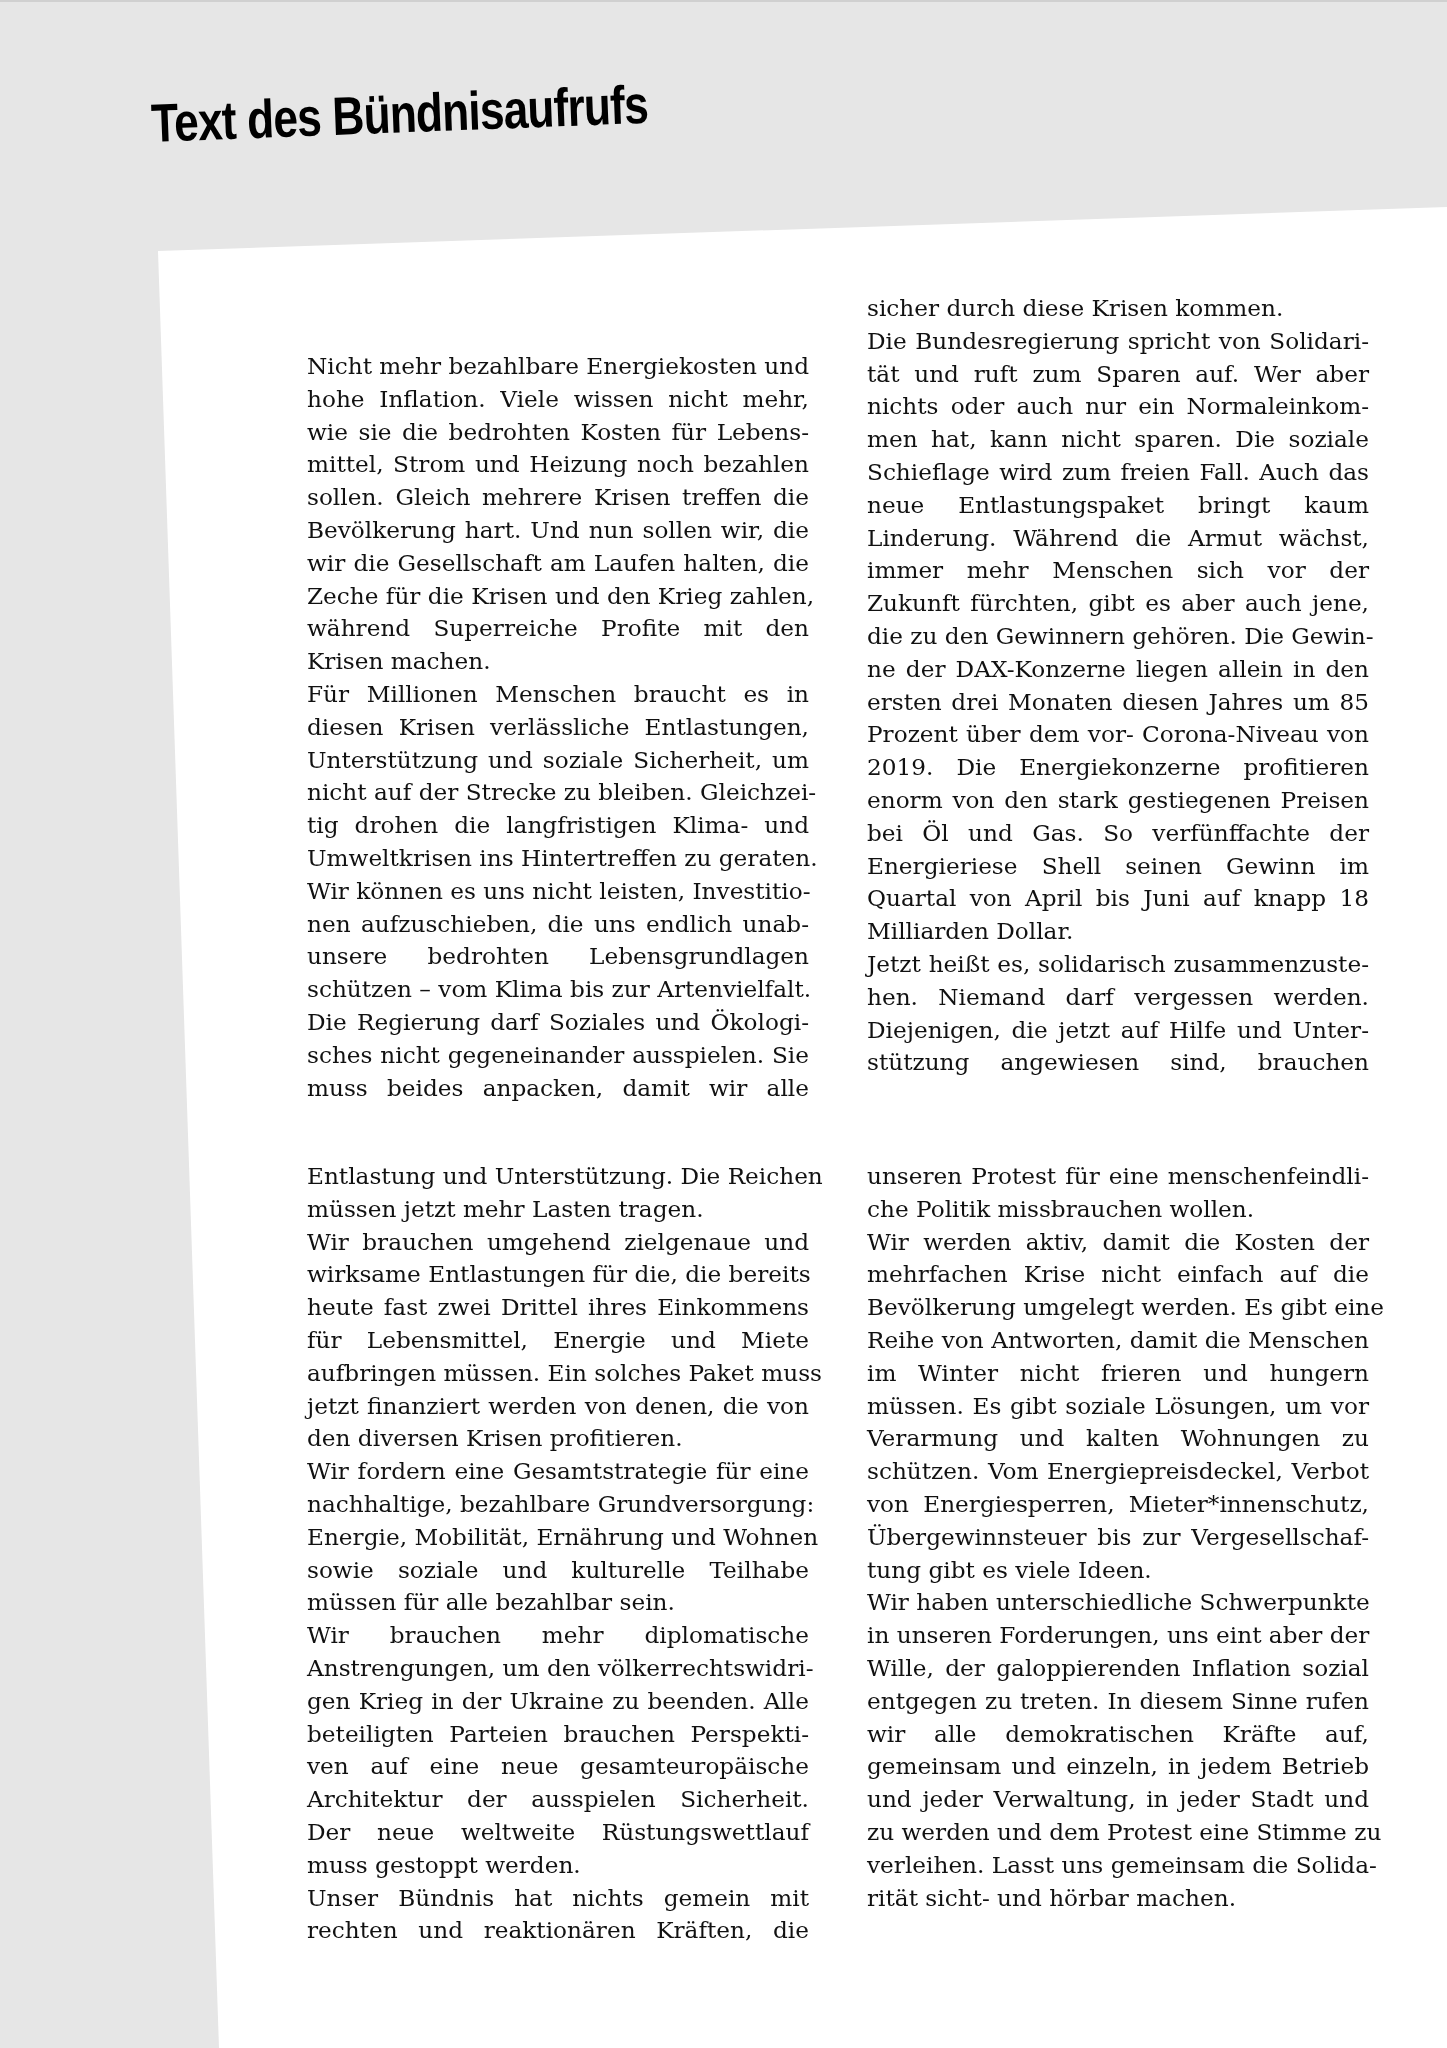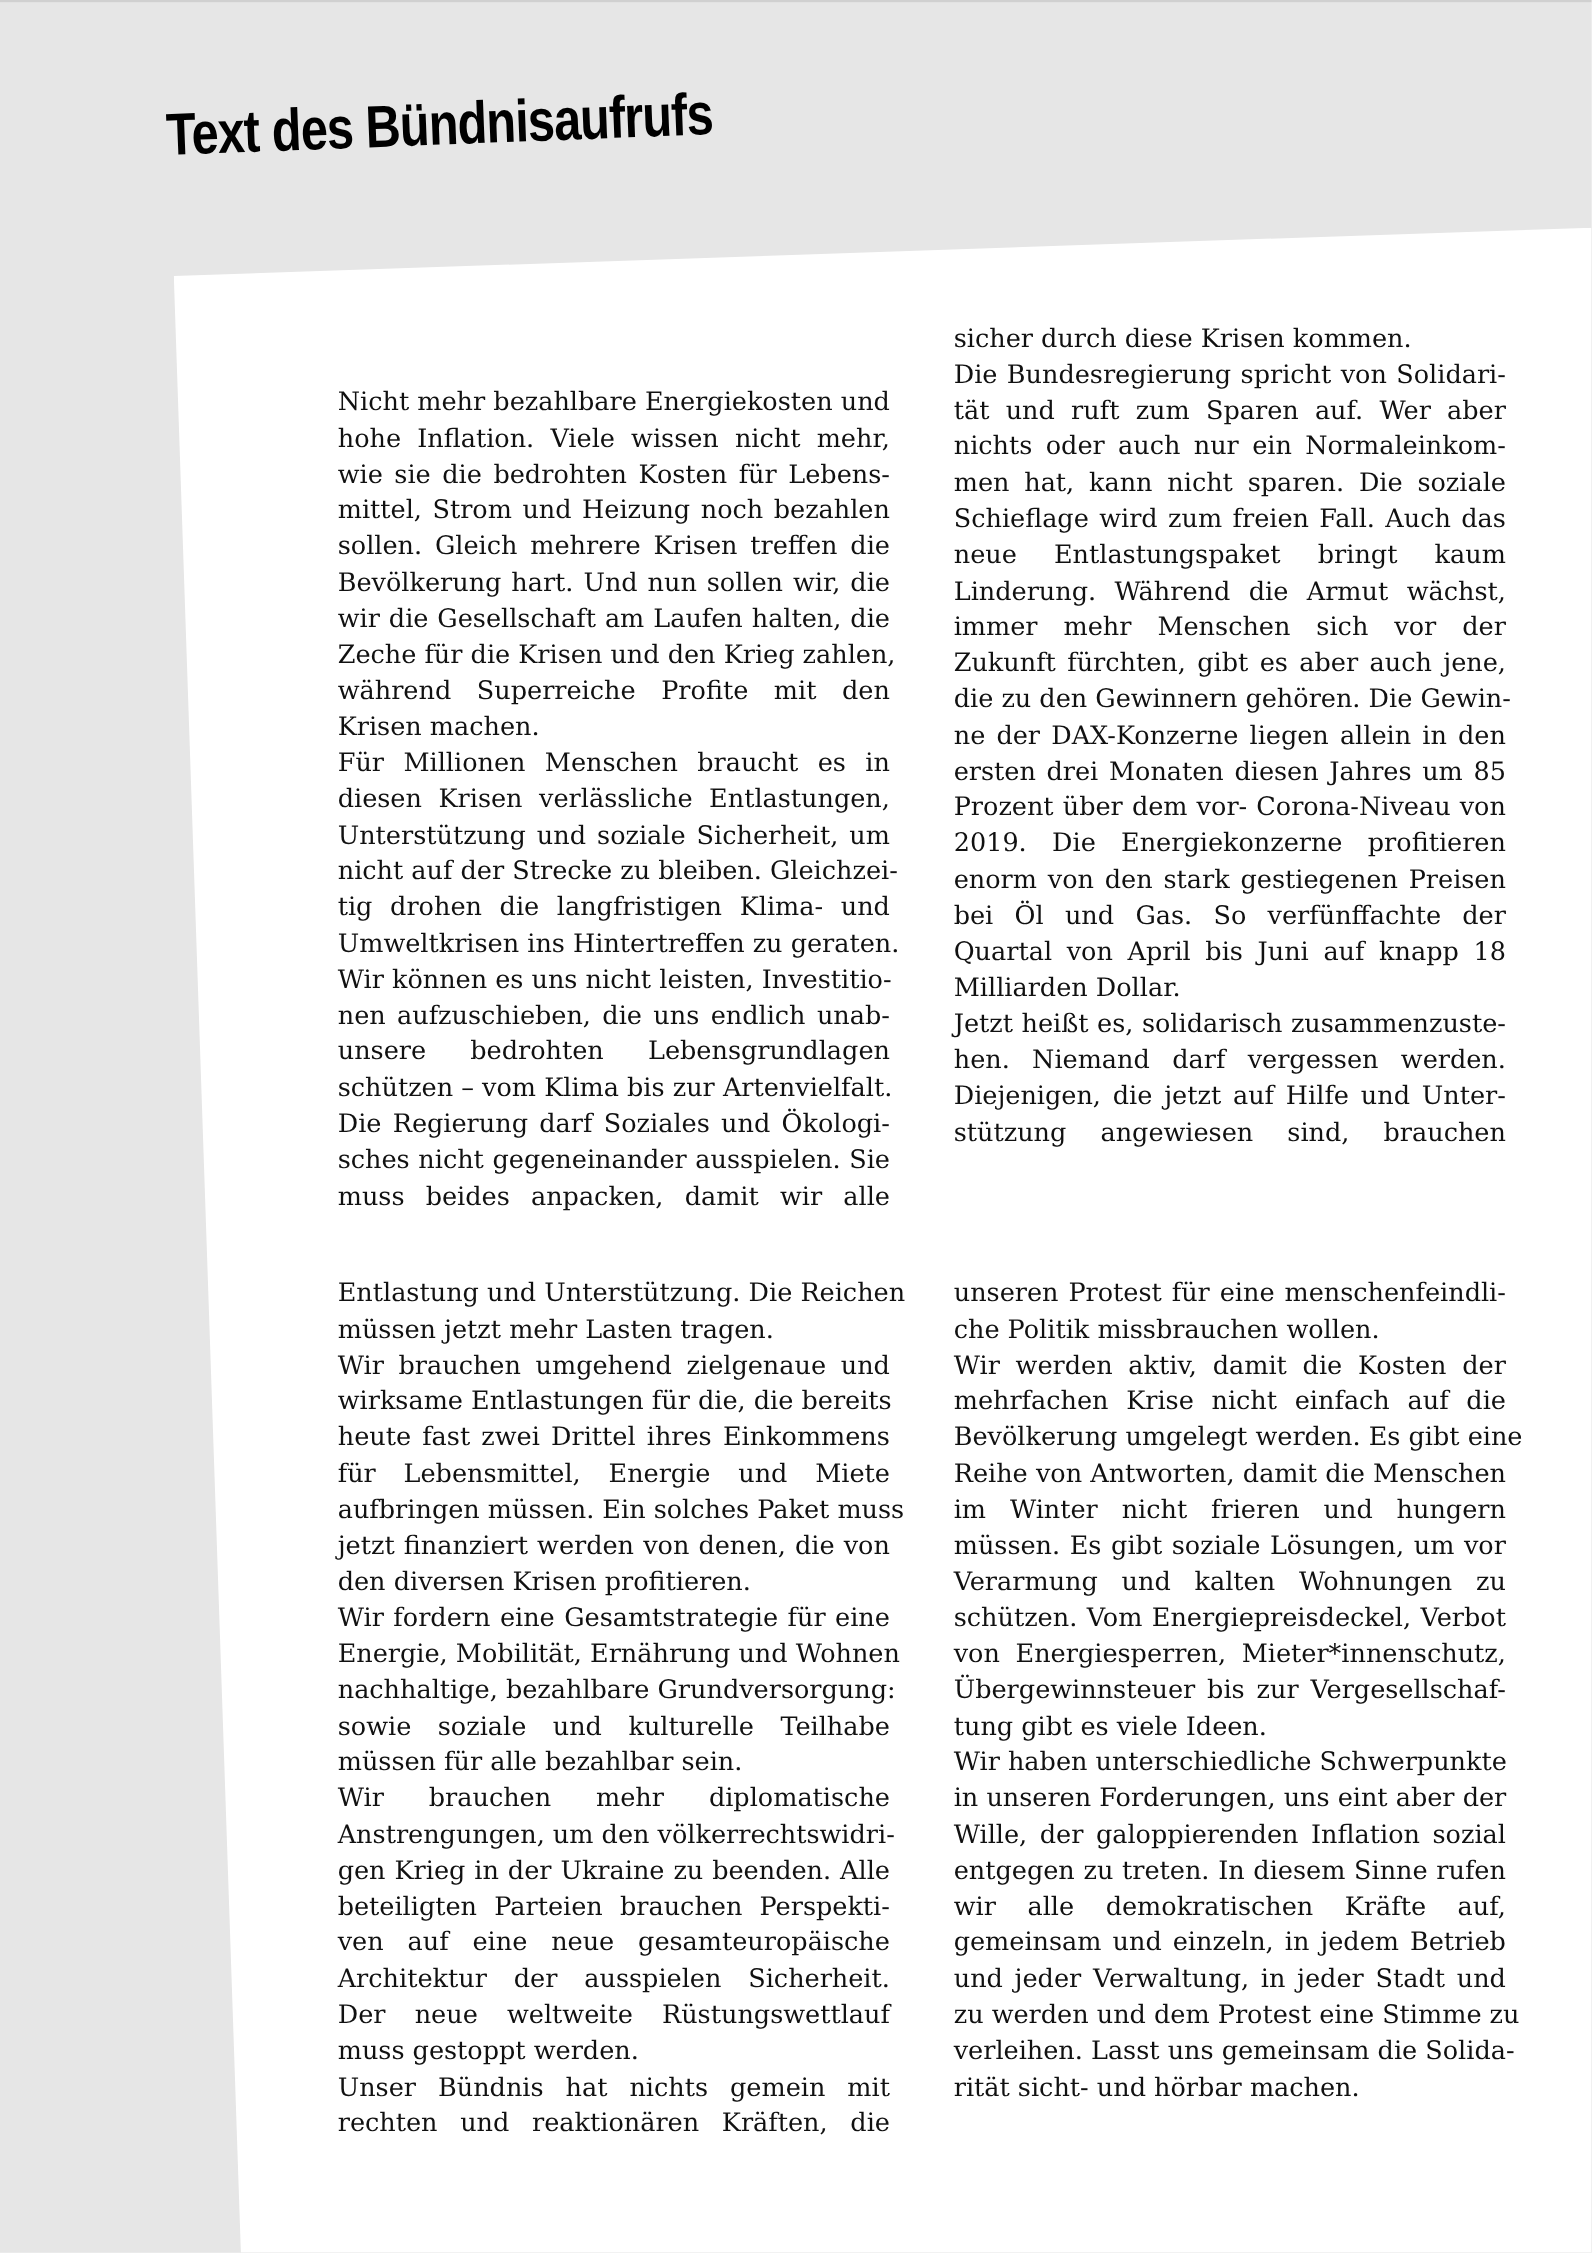--- a/index.html
+++ b/index.html
@@ -77,40 +77,41 @@
     <span class="line">Linderung. Während die Armut wächst,</span>
     <span class="line">immer mehr Menschen sich vor der</span>
     <span class="line">Zukunft fürchten, gibt es aber auch jene,</span>
     <span class="line">die zu den Gewinnern gehören. Die Gewin-</span>
     <span class="line">ne der DAX-Konzerne liegen allein in den</span>
     <span class="line">ersten drei Monaten diesen Jahres um 85</span>
     <span class="line">Prozent über dem vor- Corona-Niveau von</span>
     <span class="line">2019. Die Energiekonzerne profitieren</span>
     <span class="line">enorm von den stark gestiegenen Preisen</span>
     <span class="line">bei Öl und Gas. So verfünffachte der</span>
+    <span class="line">Energieriese Shell seinen Gewinn im</span>
     <span class="line">Quartal von April bis Juni auf knapp 18</span>
     <span class="line last">Milliarden Dollar.</span>
     <span class="line">Jetzt heißt es, solidarisch zusammenzuste-</span>
     <span class="line">hen. Niemand darf vergessen werden.</span>
     <span class="line">Diejenigen, die jetzt auf Hilfe und Unter-</span>
     <span class="line">stützung angewiesen sind, brauchen</span>
   </div>
 <div class="col c3">
     <span class="line">Entlastung und Unterstützung. Die Reichen</span>
     <span class="line last">müssen jetzt mehr Lasten tragen.</span>
     <span class="line">Wir brauchen umgehend zielgenaue und</span>
     <span class="line">wirksame Entlastungen für die, die bereits</span>
     <span class="line">heute fast zwei Drittel ihres Einkommens</span>
     <span class="line">für Lebensmittel, Energie und Miete</span>
     <span class="line">aufbringen müssen. Ein solches Paket muss</span>
     <span class="line">jetzt finanziert werden von denen, die von</span>
     <span class="line last">den diversen Krisen profitieren.</span>
     <span class="line">Wir fordern eine Gesamtstrategie für eine</span>
+    <span class="line">nachhaltige, bezahlbare Grundversorgung:</span>
     <span class="line">Energie, Mobilität, Ernährung und Wohnen</span>
-    <span class="line">nachhaltige, bezahlbare Grundversorgung:</span>
     <span class="line">sowie soziale und kulturelle Teilhabe</span>
     <span class="line last">müssen für alle bezahlbar sein.</span>
     <span class="line">Wir brauchen mehr diplomatische</span>
     <span class="line">Anstrengungen, um den völkerrechtswidri-</span>
     <span class="line">gen Krieg in der Ukraine zu beenden. Alle</span>
     <span class="line">beteiligten Parteien brauchen Perspekti-</span>
     <span class="line">ven auf eine neue gesamteuropäische</span>
     <span class="line">Architektur der ausspielen Sicherheit.</span>
     <span class="line">Der neue weltweite Rüstungswettlauf</span>
     <span class="line last">muss gestoppt werden.</span>

